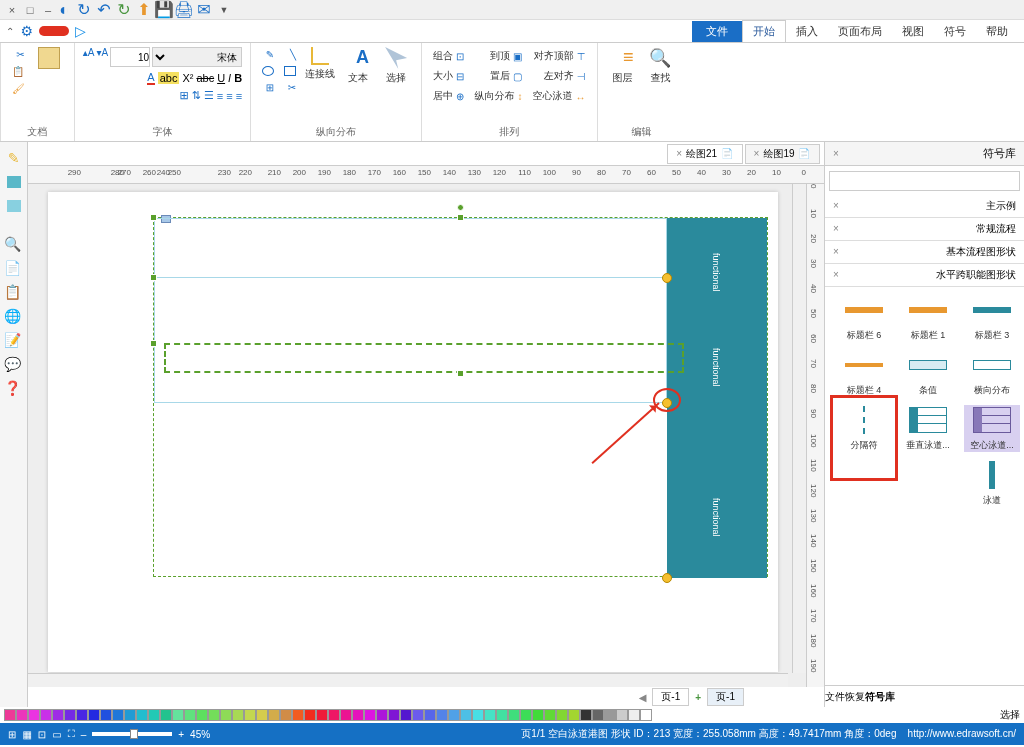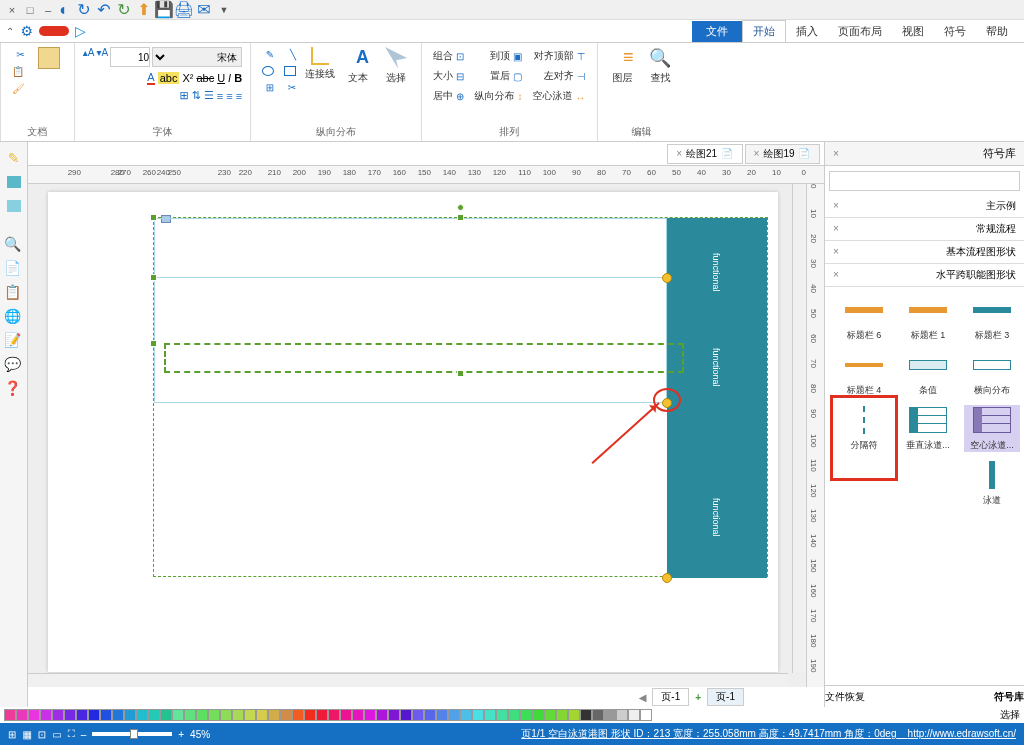--- a/index.html
+++ b/index.html
@@ -68,24 +68,24 @@
 .panel-section { border-bottom: 1px solid #ddd; padding: 4px 8px; font-size: 10px; display: flex; justify-content: space-between; align-items: center; }
 .shapes-grid { display: flex; flex-wrap: wrap; padding: 8px 4px; gap: 8px; justify-content: flex-end; position: relative; }
 .shape-item { width: 56px; display: flex; flex-direction: column; align-items: center; gap: 4px; font-size: 9px; color: #333; cursor: pointer; }
 .shape-preview { width: 44px; height: 30px; display: flex; align-items: center; justify-content: center; }
 .red-highlight { position: absolute; border: 3px solid #e03020; }
 .vert-ruler-right { width: 18px; background: #f5f5f5; border-left: 1px solid #ccc; position: relative; font-size: 8px; color: #555; }
 .color-bar { height: 16px; background: #fff; display: flex; align-items: center; padding: 0 4px; direction: ltr; }
 .color-swatch { width: 12px; height: 12px; border: 1px solid #999; }
 .status-bar { height: 22px; background: #1570c4; color: #fff; display: flex; align-items: center; font-size: 10px; padding: 0 8px; gap: 10px; direction: ltr; }
 .status-left { display: flex; gap: 6px; align-items: center; }
-.status-right { flex: 1; text-align: right; text-decoration: underline; }
+.status-right { flex: 1; text-align: right; }
 .zoom-slider { width: 80px; height: 4px; background: #fff; position: relative; }
 .zoom-thumb { position: absolute; width: 8px; height: 10px; background: #fff; top: -3px; left: 38px; border: 1px solid #888; }
-.right-footer { height: 22px; border-top: 1px solid #ccc; display: flex; align-items: center; justify-content: space-between; font-size: 10px; }
+.right-footer { height: 22px; border-top: 1px solid #ccc; display: flex; align-items: center; justify-content: flex-start; font-size: 10px; }
 </style>
 </head>
 <body>
 
 <div class="title-bar">
   <div class="title-left">
     <div class="title-btn">×</div>
     <div class="title-btn">□</div>
     <div class="title-btn">–</div>
   </div>

